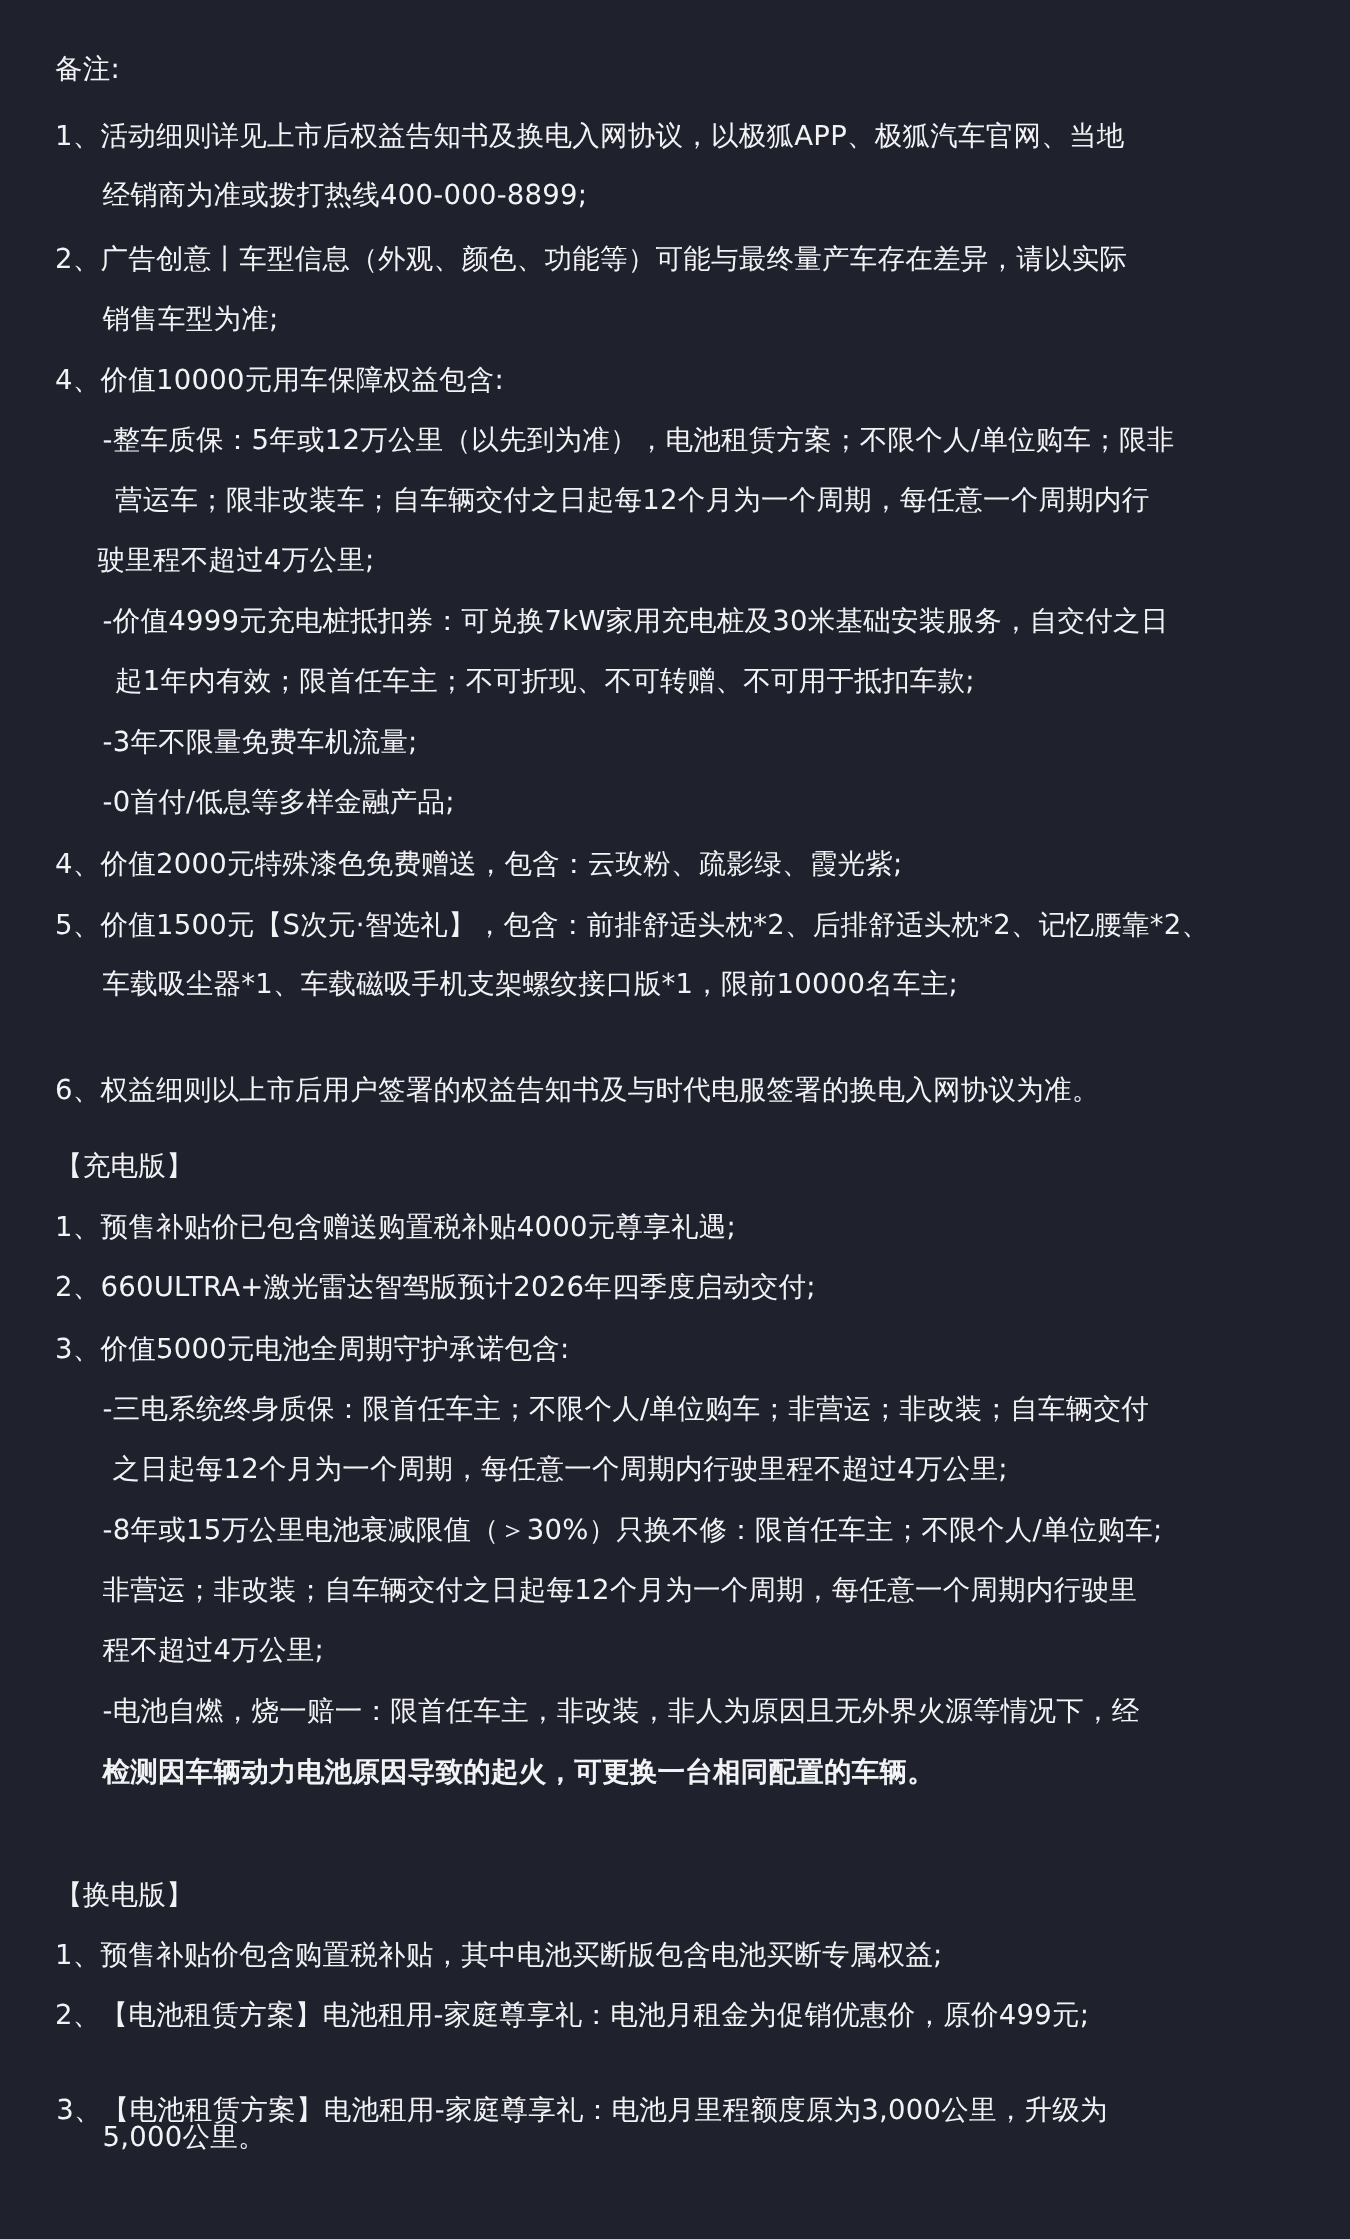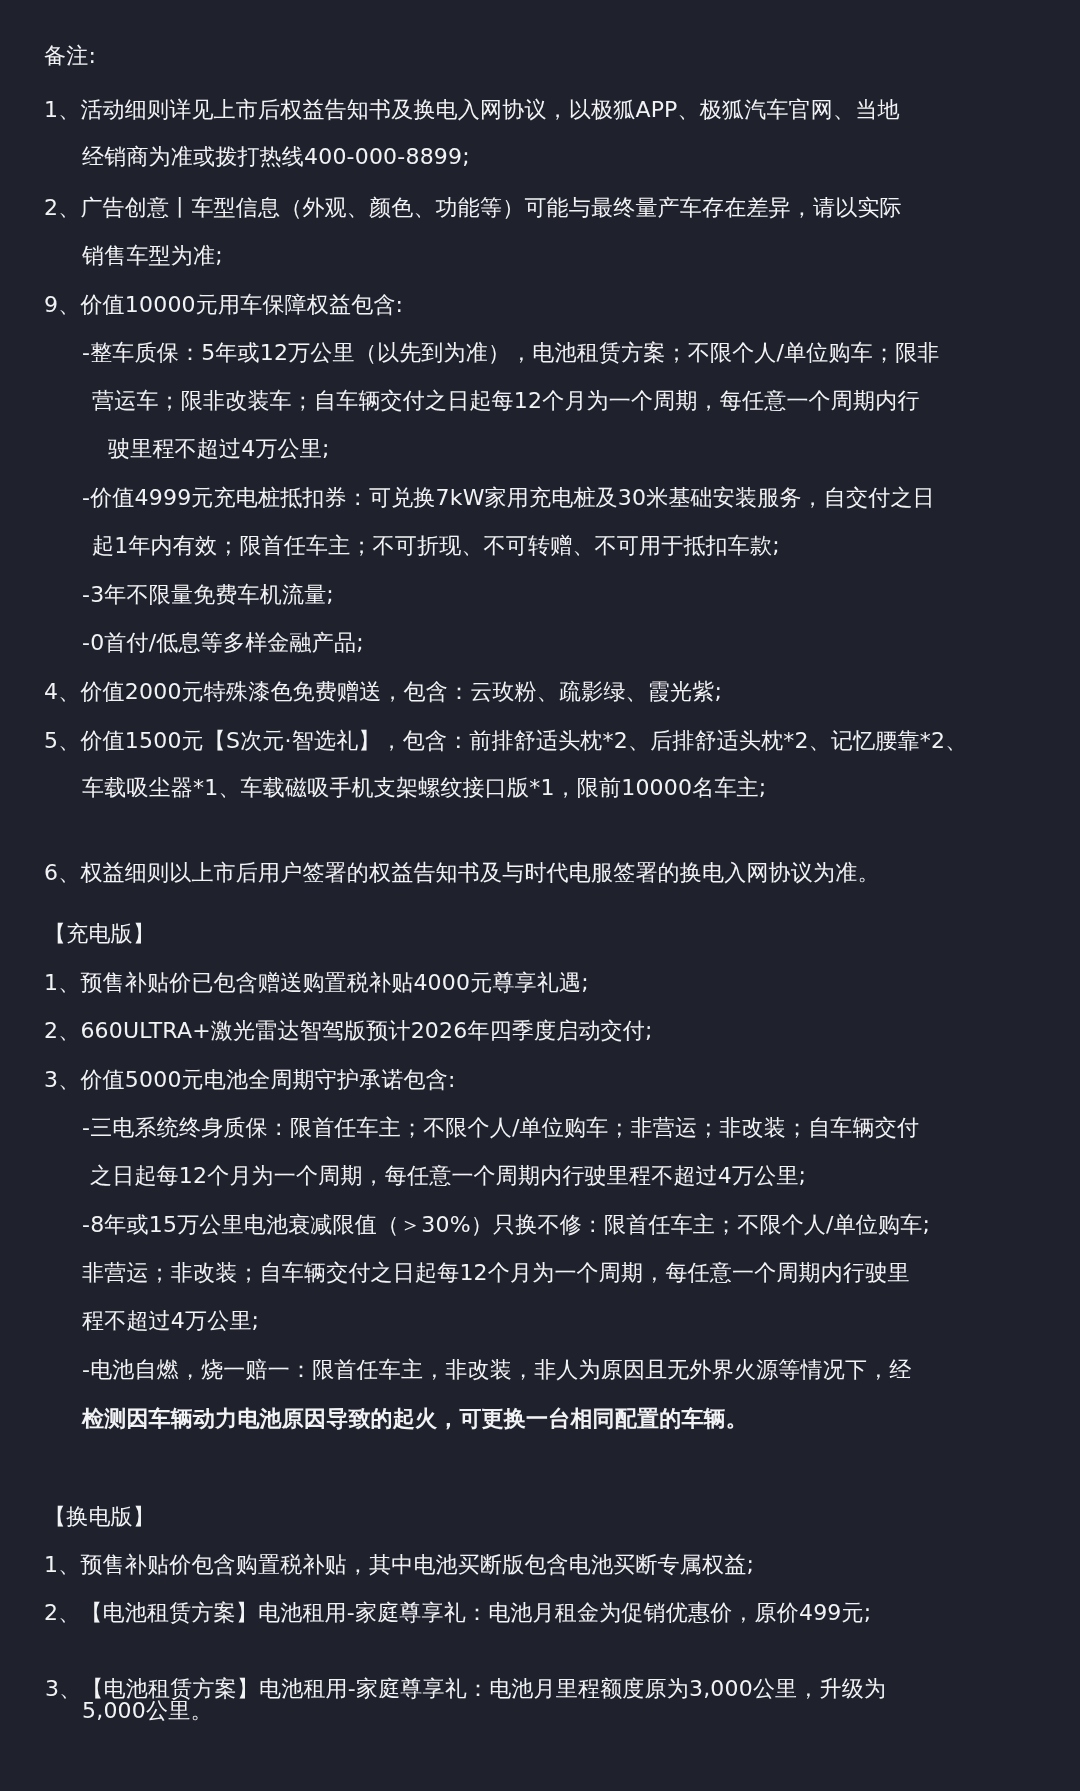--- a/index.html
+++ b/index.html
@@ -34,24 +34,24 @@
 </head>
 <body>
 
 <div class="page">
 
   <div class="line" style="left:44px;top:41px;">备注:</div>
   <div class="line" style="left:44px;top:95px;">1、活动细则详见上市后权益告知书及换电入网协议，以极狐APP、极狐汽车官网、当地</div>
   <div class="line" style="left:82px;top:142px;">经销商为准或拨打热线400-000-8899;</div>
   <div class="line" style="left:44px;top:193px;">2、广告创意丨车型信息（外观、颜色、功能等）可能与最终量产车存在差异，请以实际</div>
   <div class="line" style="left:82px;top:241px;">销售车型为准;</div>
-  <div class="line" style="left:44px;top:290px;">9、价值10000元用车保障权益包含:</div>
+  <div class="line" style="left:44px;top:290px;">4、价值10000元用车保障权益包含:</div>
   <div class="line" style="left:82px;top:338px;">-整车质保：5年或12万公里（以先到为准），电池租赁方案；不限个人/单位购车；限非</div>
   <div class="line" style="left:92px;top:386px;">营运车；限非改装车；自车辆交付之日起每12个月为一个周期，每任意一个周期内行</div>
-  <div class="line" style="left:108px;top:434px;text-align:right;">驶里程不超过4万公里;</div>
+  <div class="line" style="left:78px;top:434px;text-align:right;">驶里程不超过4万公里;</div>
   <div class="line" style="left:82px;top:483px;">-价值4999元充电桩抵扣券：可兑换7kW家用充电桩及30米基础安装服务，自交付之日</div>
   <div class="line" style="left:92px;top:531px;">起1年内有效；限首任车主；不可折现、不可转赠、不可用于抵扣车款;</div>
   <div class="line" style="left:82px;top:580px;">-3年不限量免费车机流量;</div>
   <div class="line" style="left:82px;top:628px;">-0首付/低息等多样金融产品;</div>
   <div class="line" style="left:44px;top:677px;">4、价值2000元特殊漆色免费赠送，包含：云玫粉、疏影绿、霞光紫;</div>
   <div class="line" style="left:44px;top:726px;">5、价值1500元【S次元·智选礼】，包含：前排舒适头枕*2、后排舒适头枕*2、记忆腰靠*2、</div>
   <div class="line" style="left:82px;top:773px;">车载吸尘器*1、车载磁吸手机支架螺纹接口版*1，限前10000名车主;</div>
   <div class="line" style="left:44px;top:858px;">6、权益细则以上市后用户签署的权益告知书及与时代电服签署的换电入网协议为准。</div>
 
   <div class="line" style="left:44px;top:919px;">【充电版】</div>

